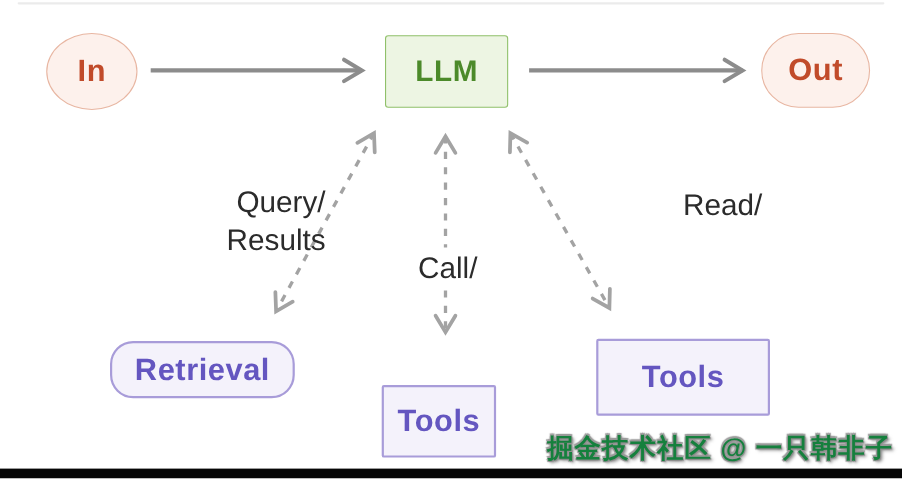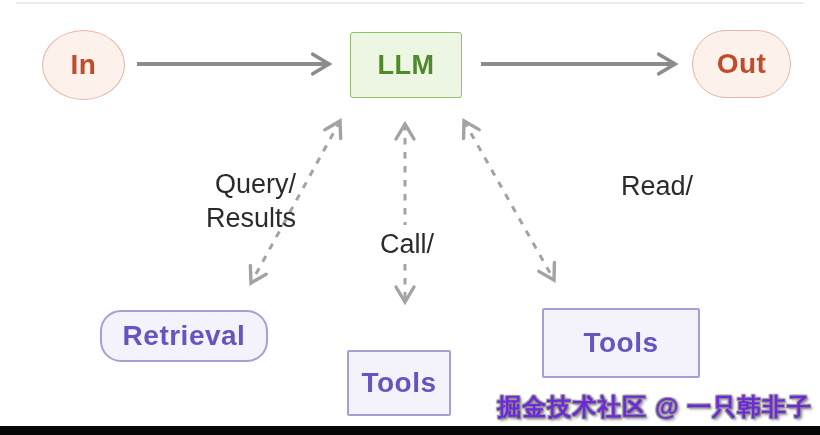--- a/index.html
+++ b/index.html
@@ -70,21 +70,21 @@
   }
   #label-query-results { left: 136px; top: 167px; width: 160px; text-align: right; }
   #label-call-response {
     left: 317px; top: 181px; width: 180px; text-align: center;
     background: var(--page-bg, #ffffff); padding: 2px 0; margin-top: 44px;
   }
   #label-read-write { left: 563px; top: 169px; width: 130px; text-align: right; }
   .watermark {
     position: absolute; right: 8px; bottom: 12px;
     font-size: 24px; font-weight: bold; letter-spacing: 1px;
-    color: #6d28d9;
+    color: #15803d;
     text-shadow: 1px 1px 1px #8a8a8a, -1px -1px 1px #9a9a9a,
                  1px -1px 1px #9a9a9a, -1px 1px 1px #8a8a8a,
                  2px 2px 3px rgba(70,70,70,0.65);
   }
   .bottom-bar {
     position: absolute; left: 0; right: 0; bottom: 0;
     height: 9px; background: var(--bottom-bar, #060606);
   }
 </style>
 </head>

